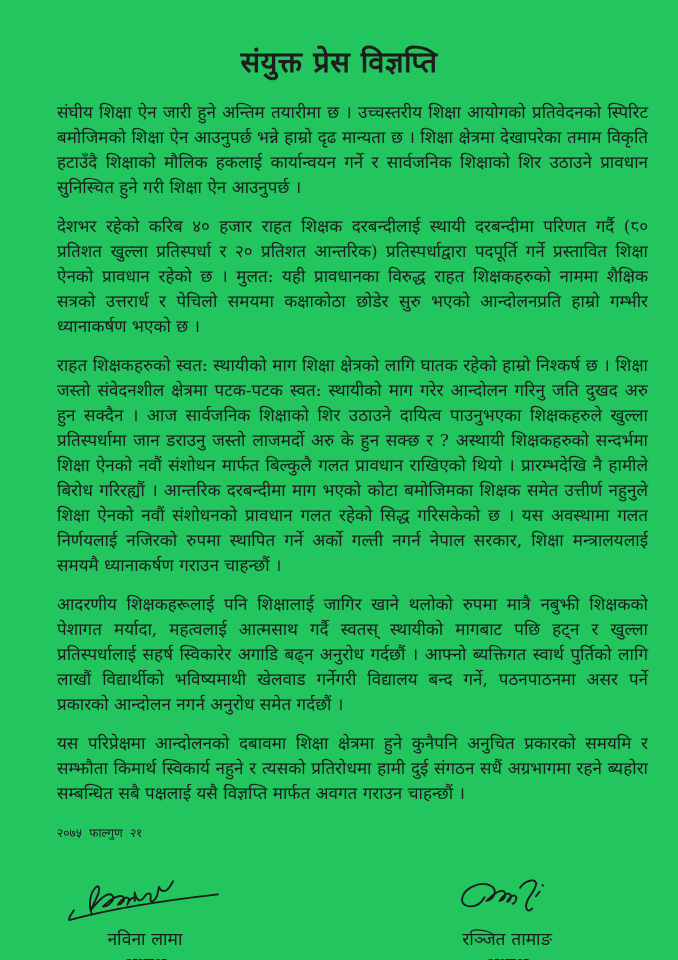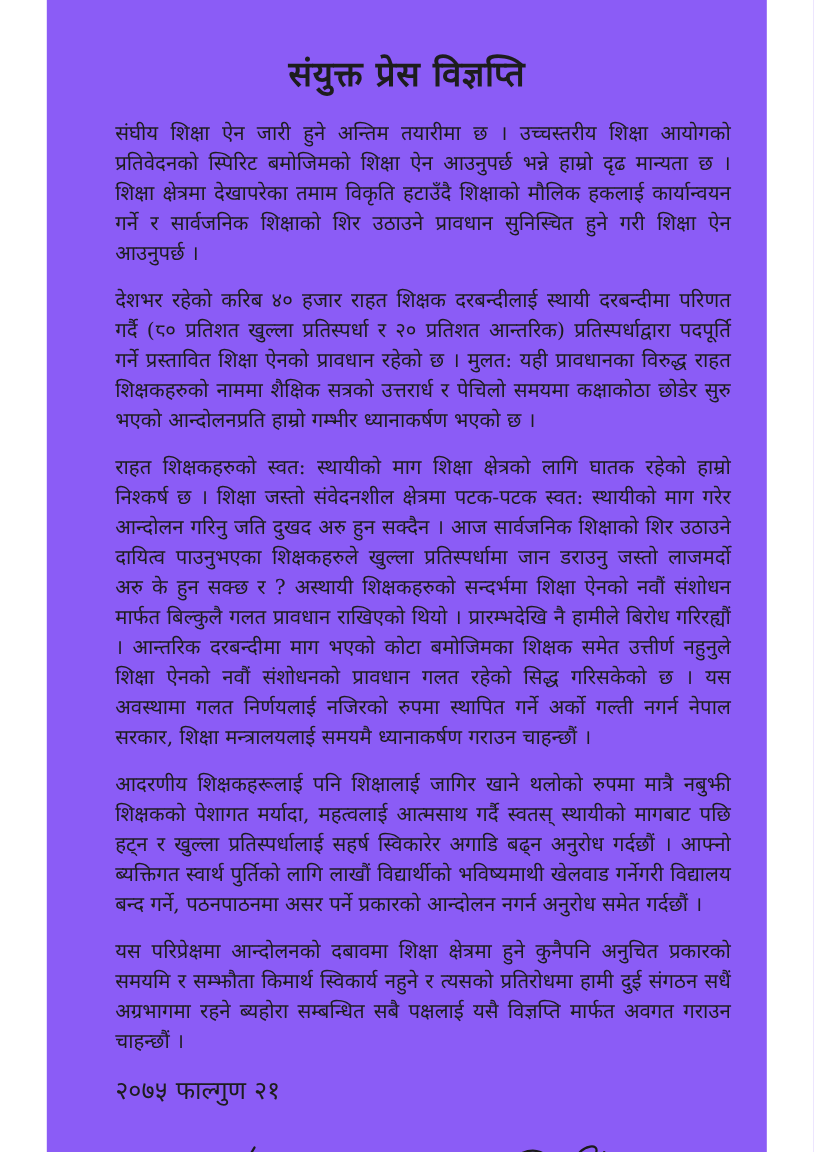--- a/index.html
+++ b/index.html
@@ -2,25 +2,25 @@
 <html lang="ne"><head>
 <meta charset="utf-8">
 <style>
   html, body {
     margin: 0;
     padding: 0;
     background: #ffffff;
   }
   .page {
     position: relative;
-    width: 600px;
+    width: 678px;
     height: 960px;
     margin: 0 auto;
     box-sizing: border-box;
-    background: #8b5cf6;
+    background: #22c55e;
     color: #1d1d1d;
     font-family: "DejaVu Serif", "Liberation Serif", serif;
     overflow: hidden;
   }
   .title {
     margin: 44px 0 20px 0;
     text-align: center;
     font-size: 29px;
     line-height: 1.25;
     font-weight: 600;
@@ -31,21 +31,22 @@
     font-size: 17px;
     line-height: 25px;
     text-align: justify;
   }
   .body-text p {
     margin: 0 0 14px 0;
   }
   .date-line {
     text-align: left;
     margin-top: 16px !important;
-    font-size: 21px;
+    font-size: 12px;
+    font-family: Liberation Mono, monospace;
   }
   .signatures {
     display: flex;
     justify-content: space-between;
     align-items: flex-start;
     padding: 10px 56px 0 40px;
   }
   .sig-col {
     text-align: center;
     font-size: 17.5px;
@@ -109,18 +110,19 @@
       <svg class="sig-art" viewBox="0 0 120 62" width="112" height="58" aria-hidden="true">
         <path d="M36,28 C28,42 10,40 12,29 C14,18 31,11 41,15
                  C51,19 47,30 38,32
                  C48,22 56,18 58,24 C59,28 55,32 52,32
                  C56,25 62,22 64,26 C65,29 62,33 60,33
                  C63,27 68,24 70,28 C70,32 68,35 66,35"></path>
         <path d="M74,18 C80,9 93,7 91,15 C89,24 83,26 81,34 C79,41 83,45 87,40"></path>
         <path d="M91,27 l4,-5"></path>
         <path d="M98,15 l0.6,0.6"></path>
       </svg>
+      <p class="sig-line">रञ्जित तामाङ</p>
       <p class="sig-line">अध्यक्ष</p>
 
     </div>
 
   </div>
 </div>
 
 </body></html>

